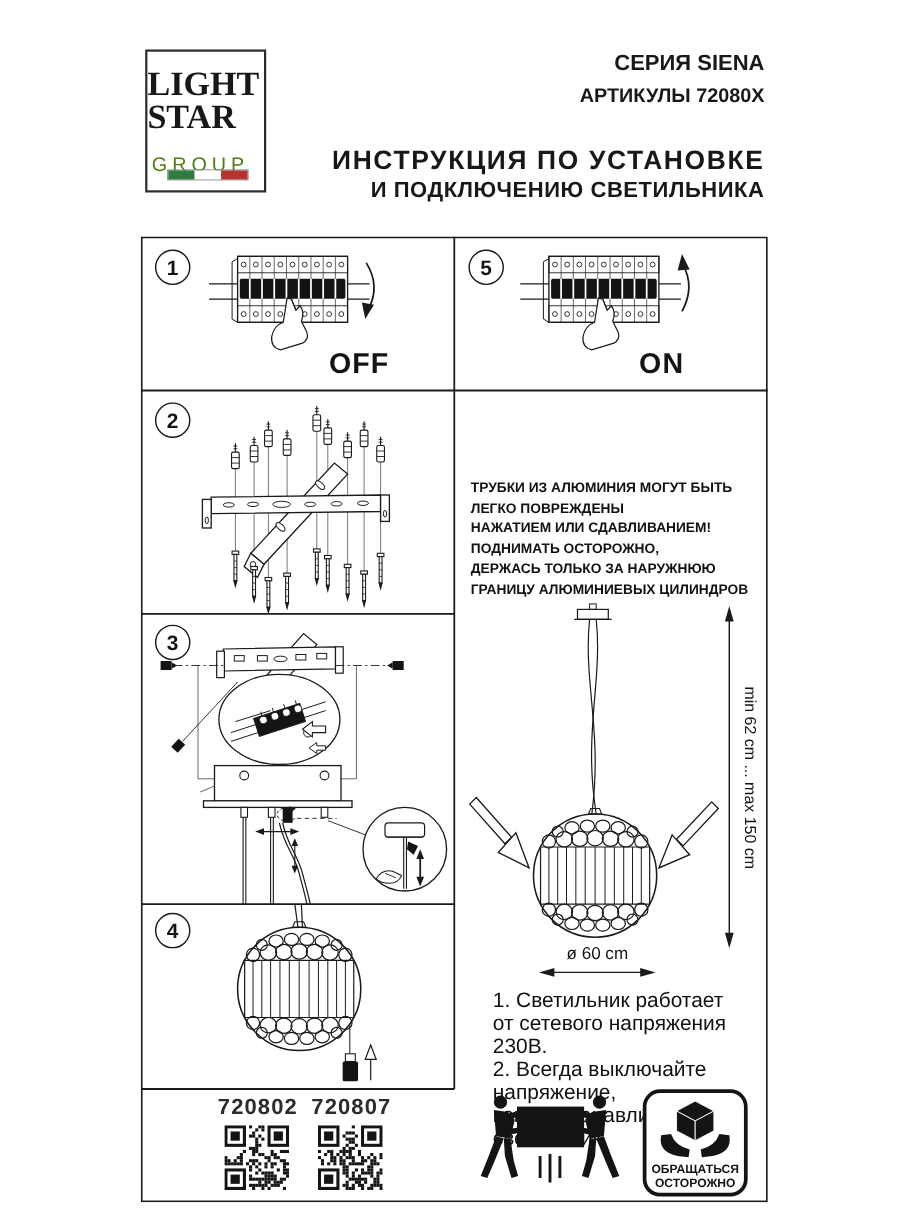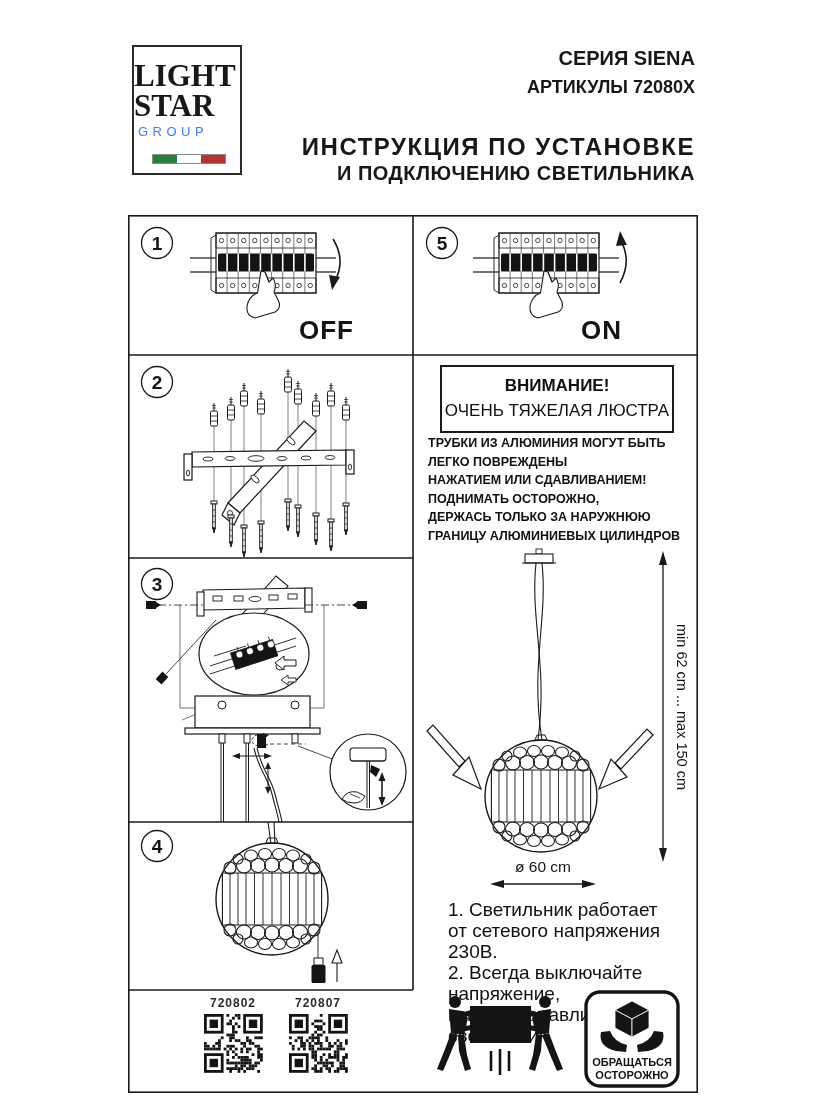--- a/index.html
+++ b/index.html
@@ -4,40 +4,40 @@
 <style>
   html,body{margin:0;padding:0;background:#ffffff;}
   .page{position:relative;width:826px;height:1100px;background:#fff;overflow:hidden;
         font-family:"Liberation Sans",sans-serif;color:#111;}
   .abs{position:absolute;}
   
   .logo-box{left:132px;top:45px;width:106px;height:126px;border:2px solid #2b2b2b;}
   .logo-word{font-family:"Liberation Serif",serif;font-weight:bold;font-size:31px;line-height:30px;
              letter-spacing:0px;color:#18181a;margin:0;}
   .logo-word1{margin-top:14px;}
-  .logo-group{font-size:13px;letter-spacing:4.5px;color:#3b82f6;margin-top:3px;padding-left:4px;}
+  .logo-group{font-size:18px;letter-spacing:4.5px;color:#4d7c0f;margin-top:18px;padding-left:4px;}
   .flag{left:18px;top:107px;width:72px;height:8px;border:1px solid #8a8a8a;display:flex;position:absolute;}
   .flag>div{flex:1;}
   
   .hdr{right:131px;top:44px;text-align:right;font-weight:bold;color:#18181a;}
   .hdr .l1{font-size:20px;line-height:29px;}
   .hdr .l2{font-size:18px;line-height:29px;}
   .hdr .l3{font-size:24px;line-height:26px;letter-spacing:1.5px;margin-top:32px;}
   .hdr .l4{font-size:20px;line-height:26px;letter-spacing:0.5px;}
   
   .warnbox{left:440px;top:365px;width:226px;border:2px solid #1a1a1a;text-align:center;padding:6px 2px 8px 2px;}
   .warn-t1{font-size:17px;font-weight:bold;line-height:25px;}
   .warn-t2{font-size:17px;line-height:25px;}
   .warnbody{left:428px;top:434px;width:254px;text-align:left;font-weight:bold;font-size:12.5px;
             line-height:18.5px;white-space:pre-line;}
   
   .notes{left:448px;top:899px;width:245px;font-size:19px;line-height:21px;white-space:pre-line;}
   
   .qr-group{position:absolute;width:70px;text-align:center;}
-  .qr-label{font-size:12px;font-weight:bold;color:#2b2b2b;letter-spacing:1px;}
+  .qr-label{font-size:20px;font-weight:bold;color:#2b2b2b;letter-spacing:1px;}
   svg text{font-family:"Liberation Sans",sans-serif;fill:#141414;}
 </style>
 </head>
 <body>
 
 <div class="page">
 
   <svg width="0" height="0" style="position:absolute" aria-hidden="true">
     <defs>
       <g id="breaker">
@@ -429,24 +429,20 @@
       <line x1="190" y1="110" x2="190" y2="136" stroke="#1a1a1a" stroke-width="0.9"></line>
       <rect x="186" y="136" width="9" height="7" fill="#ffffff" stroke="#1a1a1a" stroke-width="1"></rect>
       <rect x="183.5" y="143" width="14" height="18" rx="1.5" fill="#141414"></rect>
     </g>
     <g>
       <line x1="209" y1="160" x2="209" y2="138" stroke="#1a1a1a" stroke-width="1.1"></line>
       <polygon points="204,141 214,141 209,128" fill="#ffffff" stroke="#1a1a1a" stroke-width="1.1"></polygon>
     </g>
   </svg>
 
-  <div class="abs warnbox">
-    <div class="warn-t1">ВНИМАНИЕ!</div>
-    <div class="warn-t2">ОЧЕНЬ ТЯЖЕЛАЯ ЛЮСТРА</div>
-  </div>
   <div class="abs warnbody">ТРУБКИ ИЗ АЛЮМИНИЯ МОГУТ БЫТЬ
 ЛЕГКО ПОВРЕЖДЕНЫ
 НАЖАТИЕМ ИЛИ СДАВЛИВАНИЕМ!
 ПОДНИМАТЬ ОСТОРОЖНО,
 ДЕРЖАСЬ ТОЛЬКО ЗА НАРУЖНЮЮ
 ГРАНИЦУ АЛЮМИНИЕВЫХ ЦИЛИНДРОВ</div>
 
   <svg class="abs" style="left:415px;top:535px" width="290" height="365">
     <g stroke="#1a1a1a" fill="#ffffff">
       <rect x="121" y="14" width="6" height="5" stroke-width="0.9"></rect>

